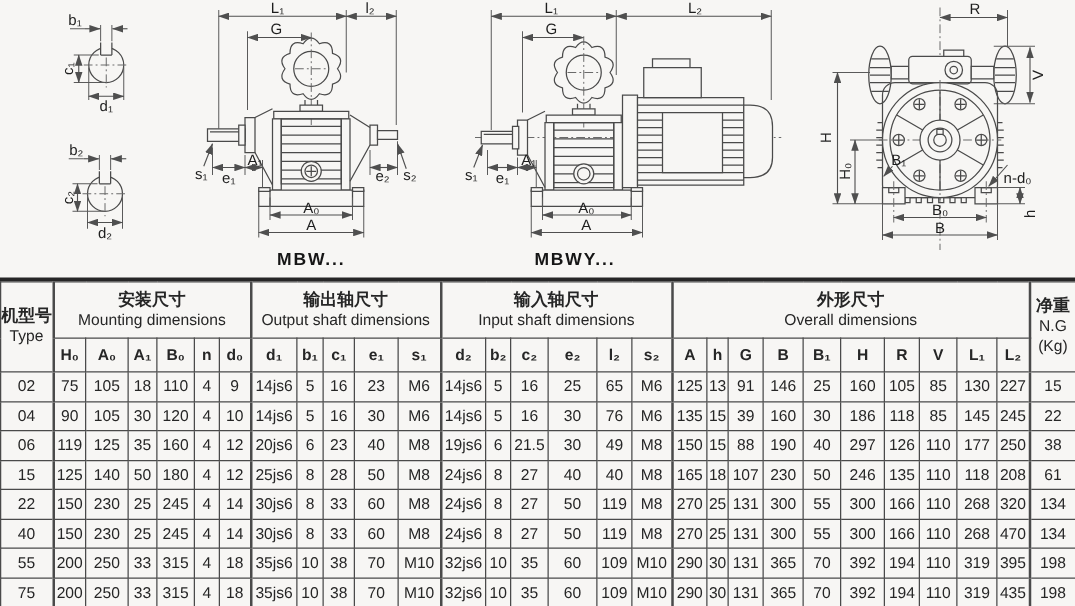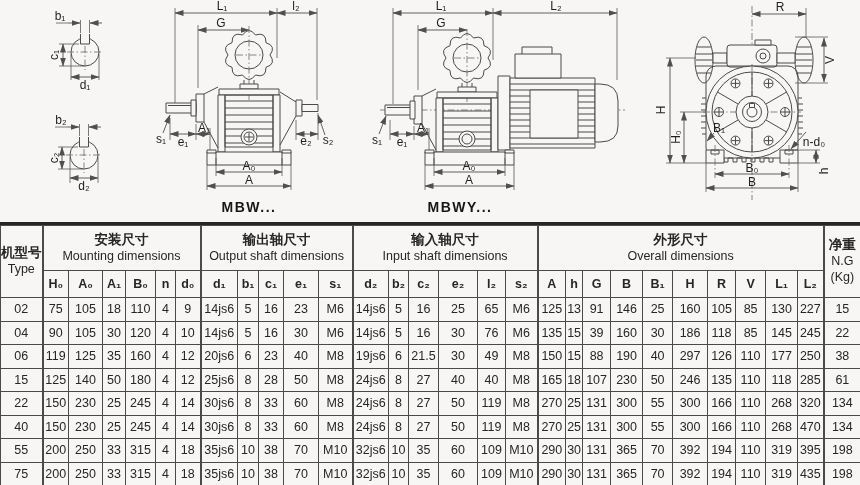--- a/index.html
+++ b/index.html
@@ -468,21 +468,21 @@
           <td>M8</td>
           <td class="gb">165</td>
           <td>18</td>
           <td>107</td>
           <td>230</td>
           <td>50</td>
           <td>246</td>
           <td>135</td>
           <td>110</td>
           <td>118</td>
-          <td>285</td>
+          <td>208</td>
           <td class="gb">61</td>
         </tr>
         <tr>
           <td>22</td>
           <td class="gb">150</td>
           <td>230</td>
           <td>25</td>
           <td>245</td>
           <td>4</td>
           <td>14</td>

